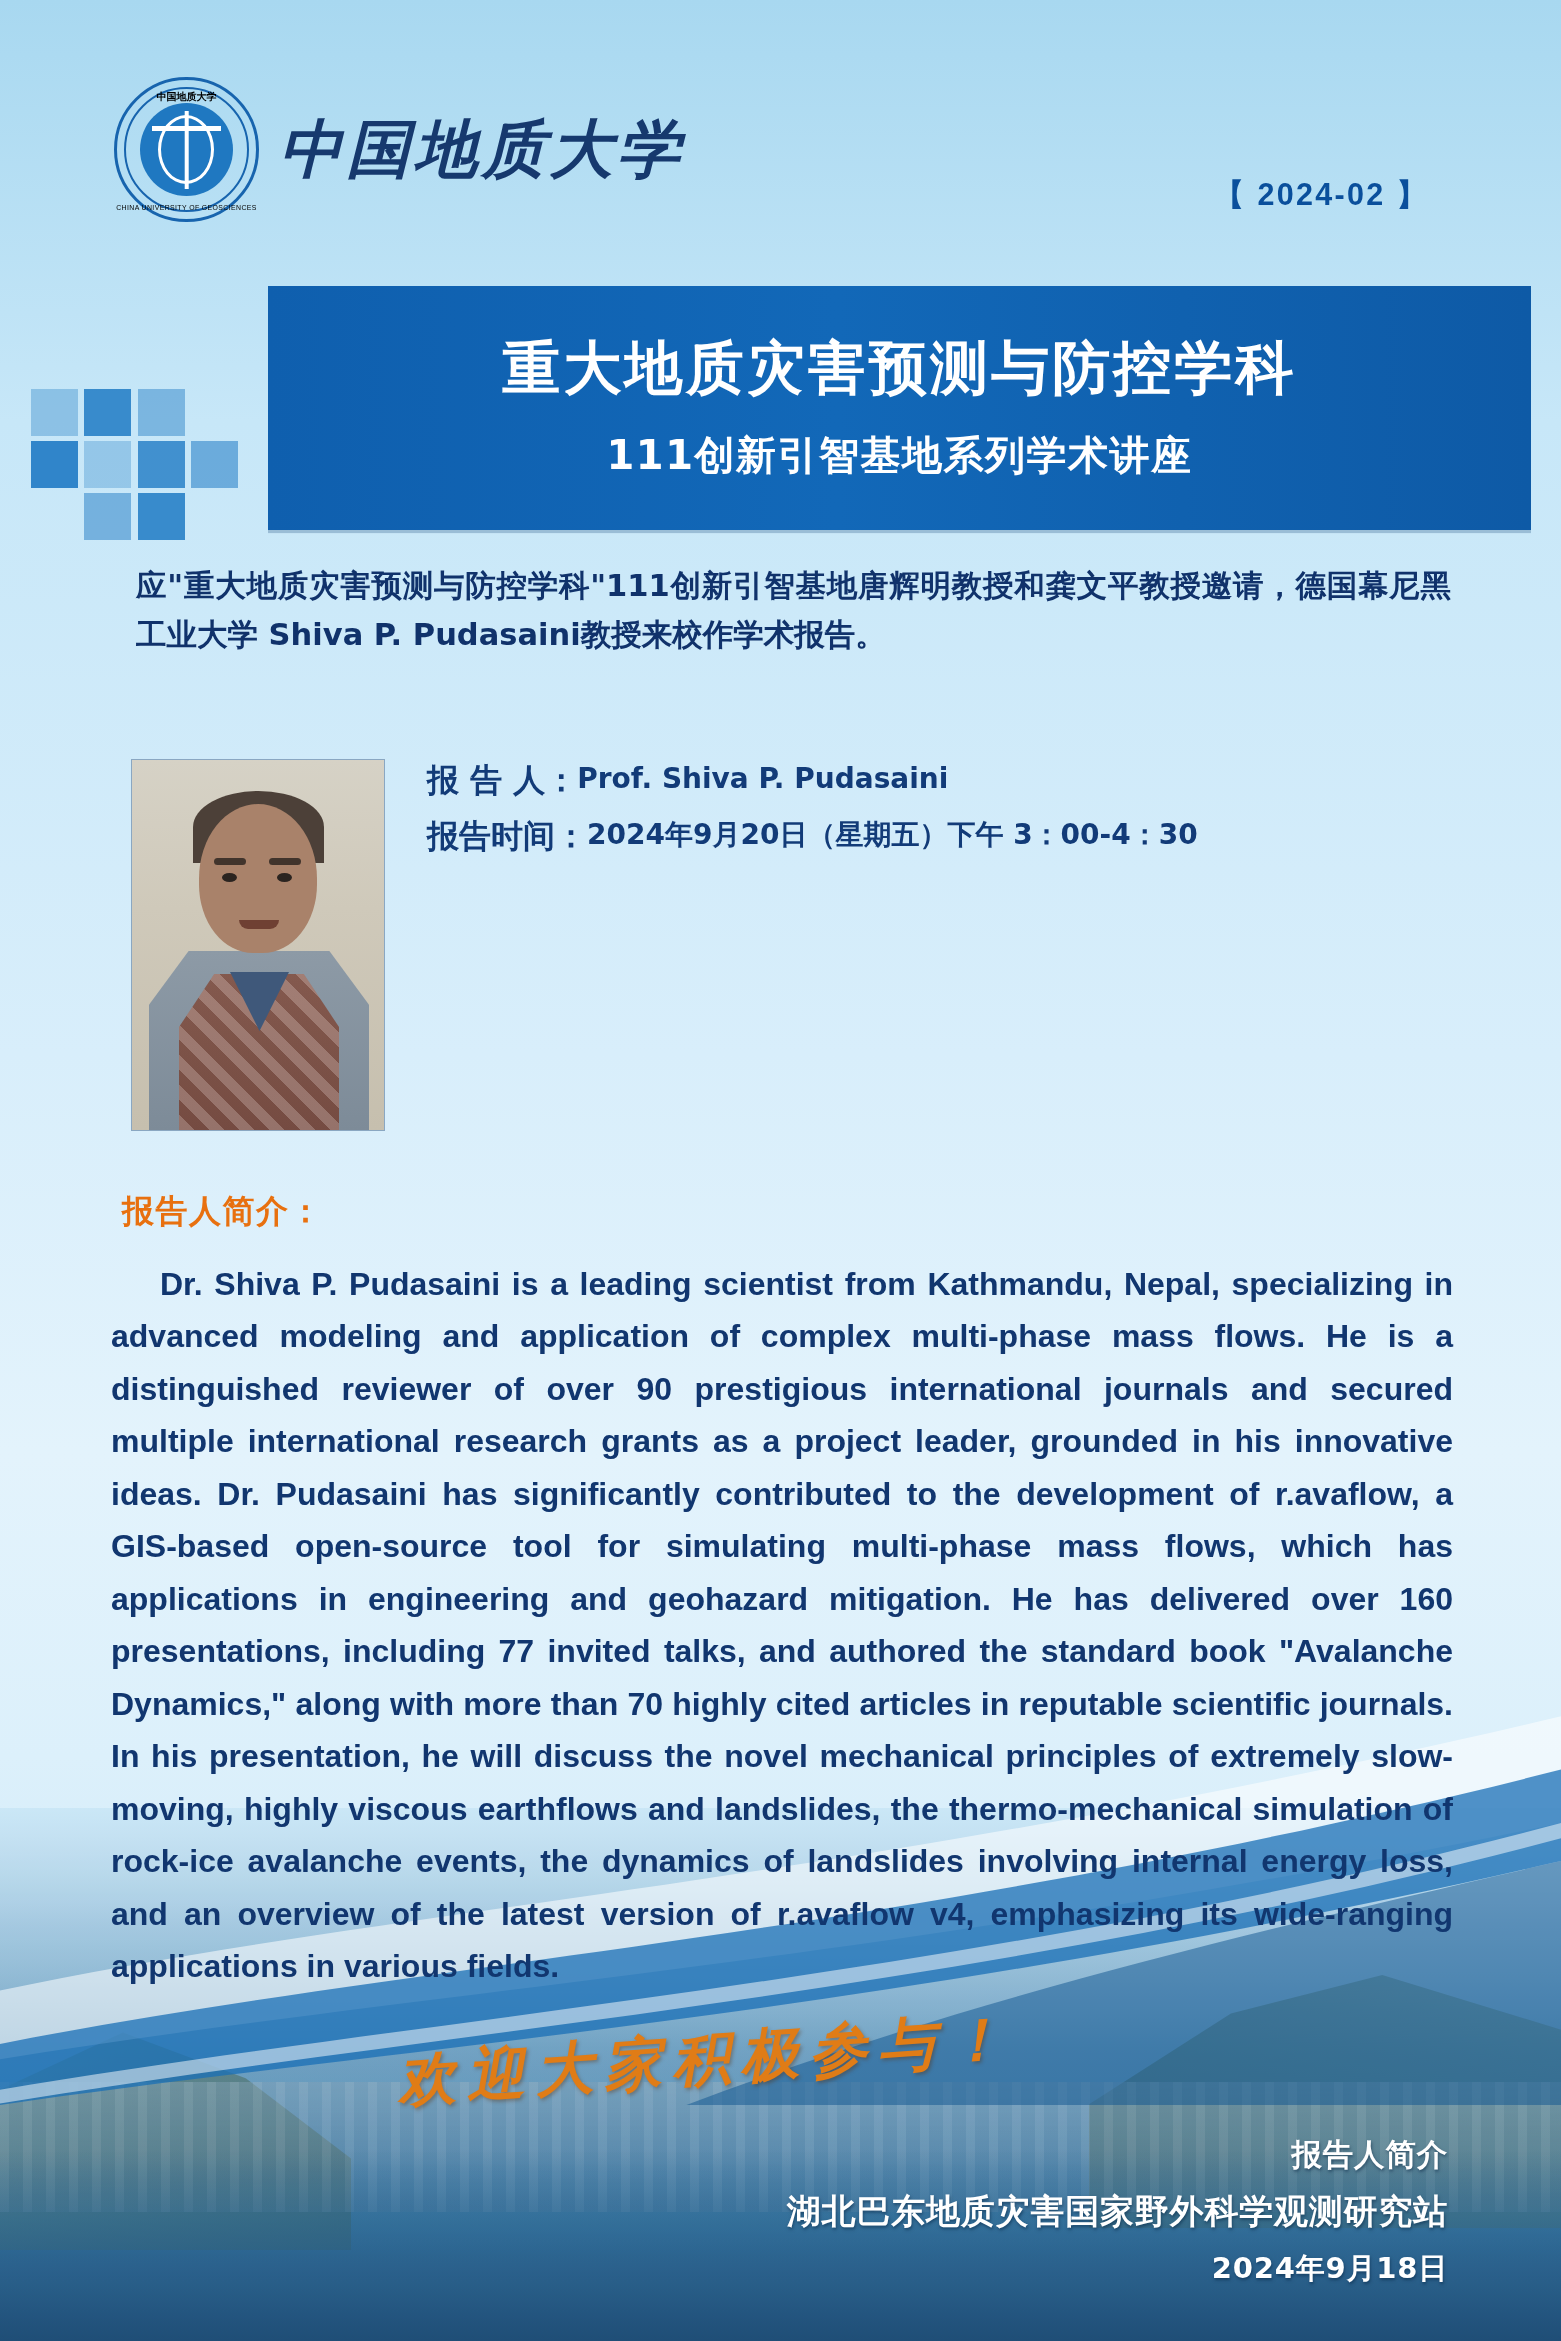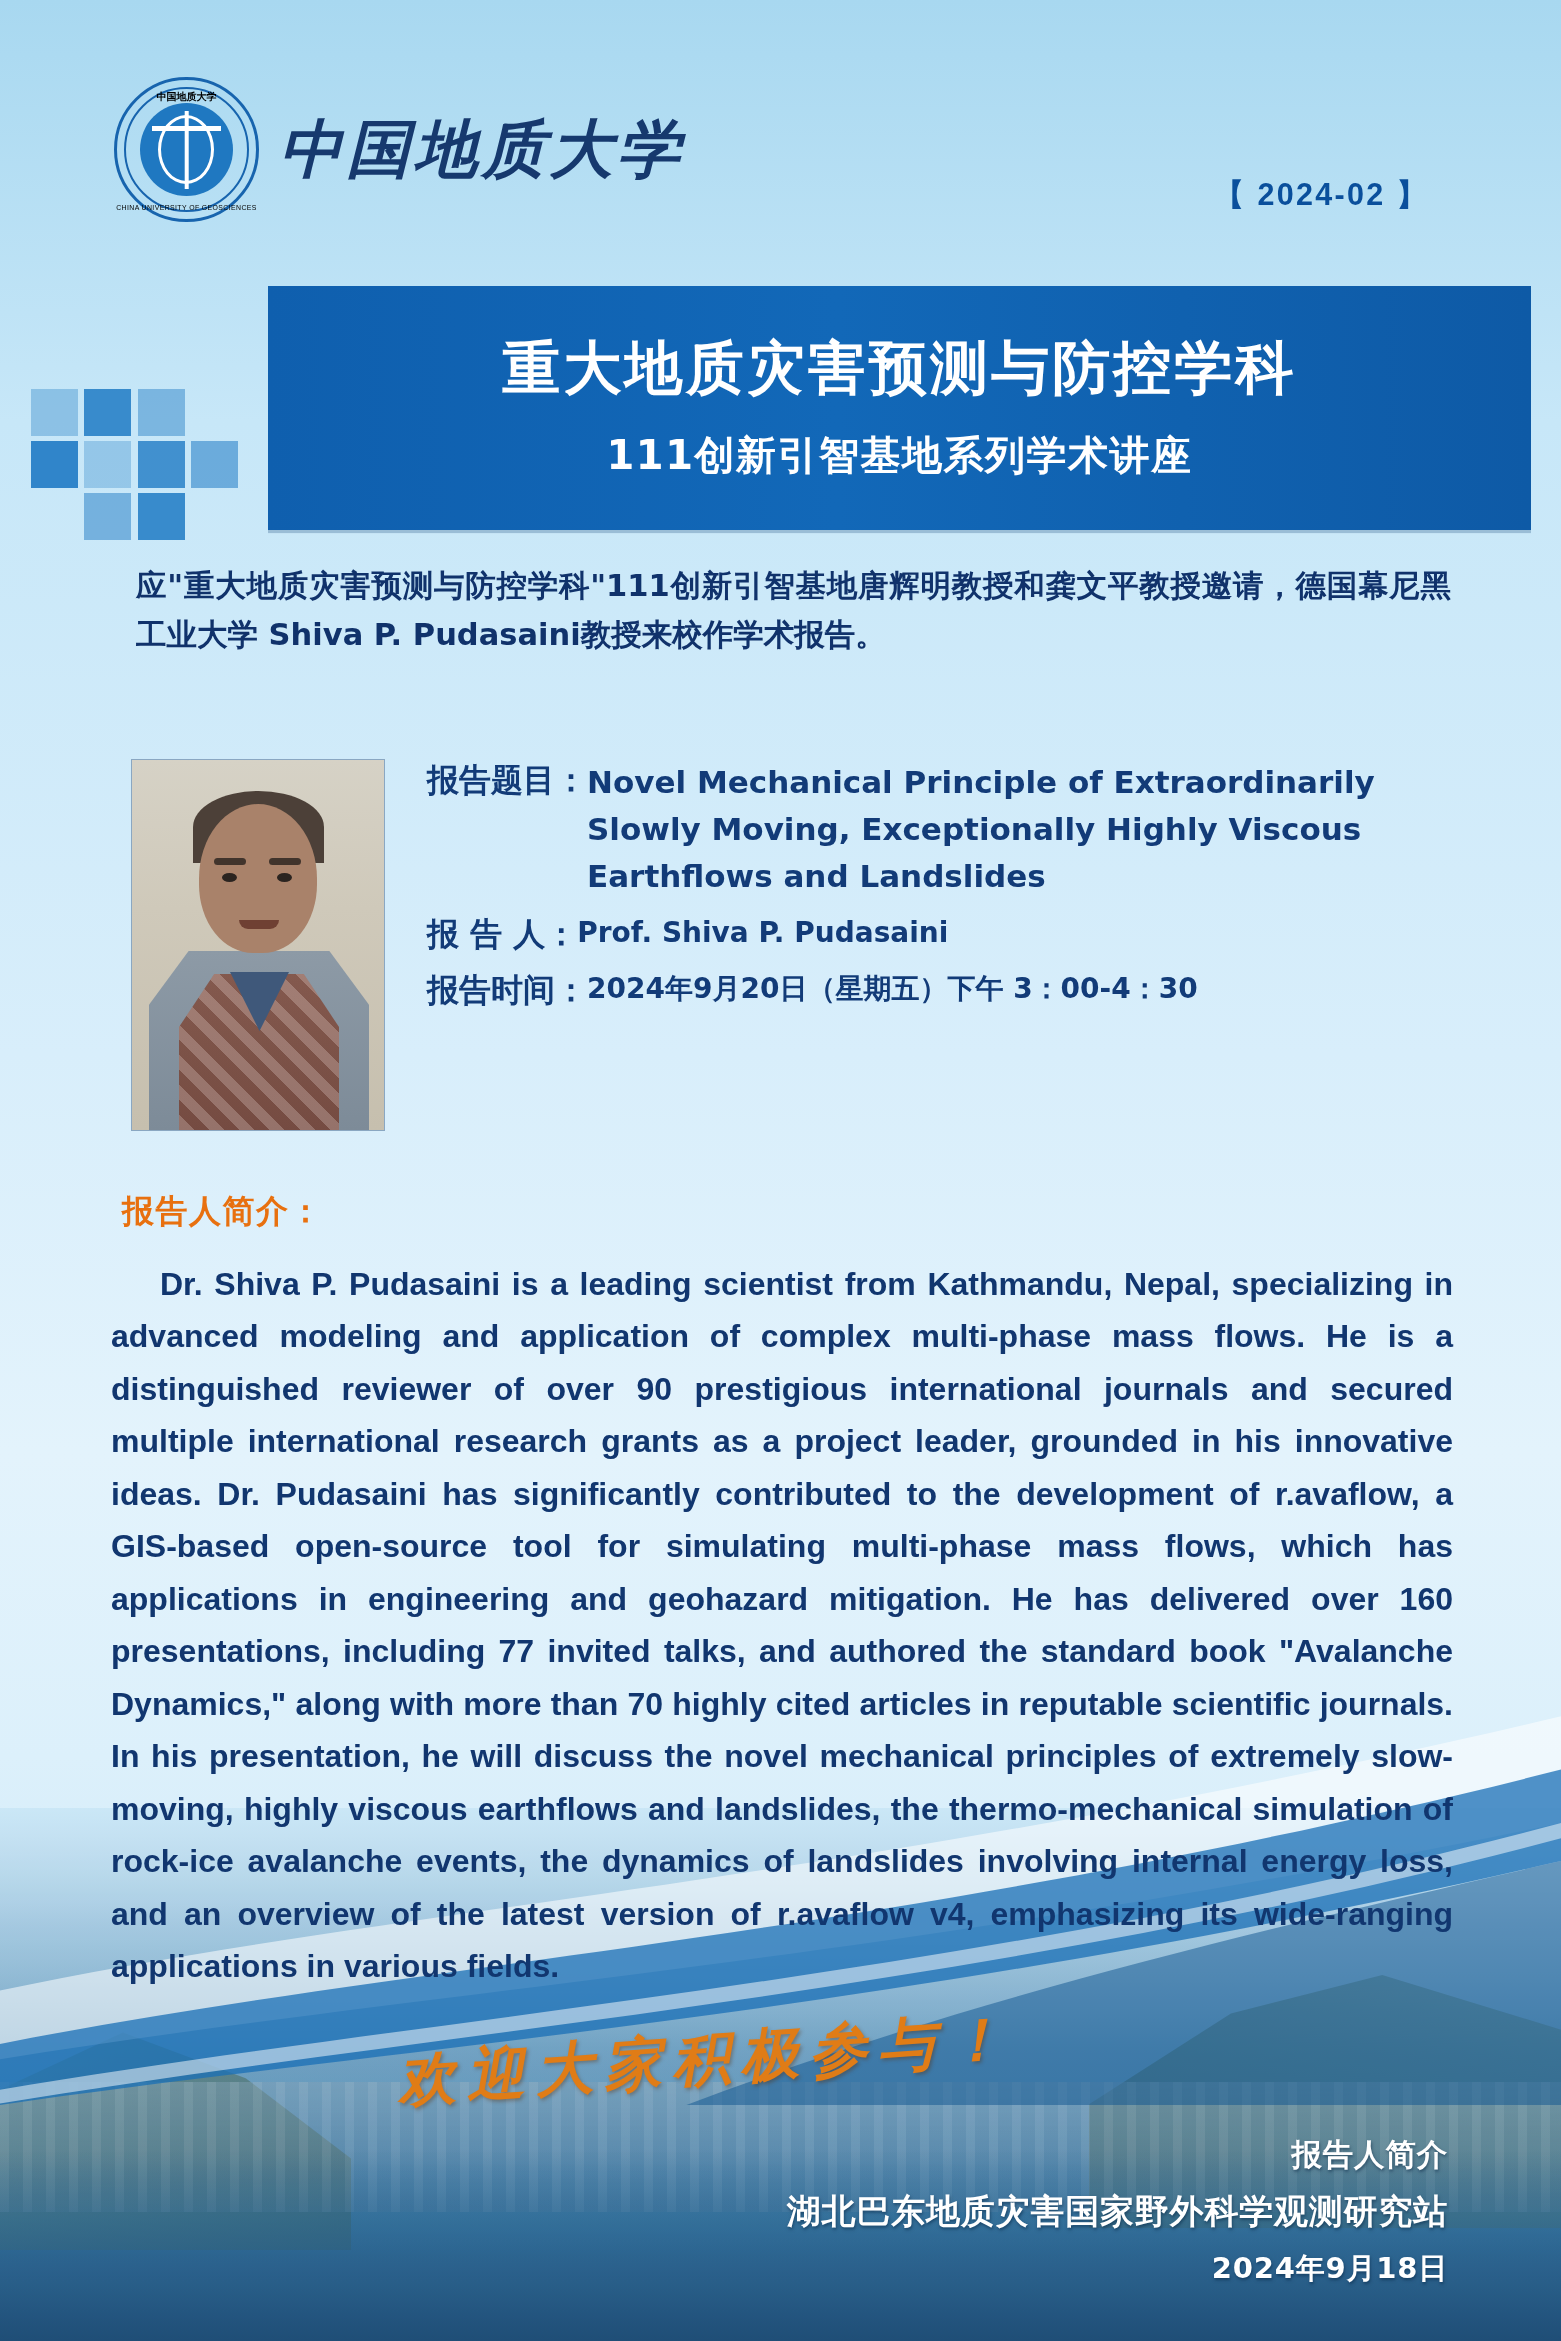--- a/index.html
+++ b/index.html
@@ -470,24 +470,20 @@
     <div class="face"></div>
     <div class="brow1"></div>
     <div class="brow2"></div>
     <div class="eye1"></div>
     <div class="eye2"></div>
     <div class="mouth"></div>
   </div>
 
   <div class="details">
     <div class="det-row">
-      <span class="det-label">报告题目：</span>
-      <span class="det-value det-title-value">Novel Mechanical Principle of Extraordinarily Slowly Moving, Exceptionally Highly Viscous Earthflows and Landslides</span>
-    </div>
-    <div class="det-row">
       <span class="det-label">报 告 人：</span>
       <span class="det-value">Prof. Shiva P. Pudasaini</span>
     </div>
     <div class="det-row">
       <span class="det-label">报告时间：</span>
       <span class="det-value">2024年9月20日（星期五）下午 3：00-4：30</span>
     </div>
   </div>
 
   <div class="bio-head">报告人简介：</div>

